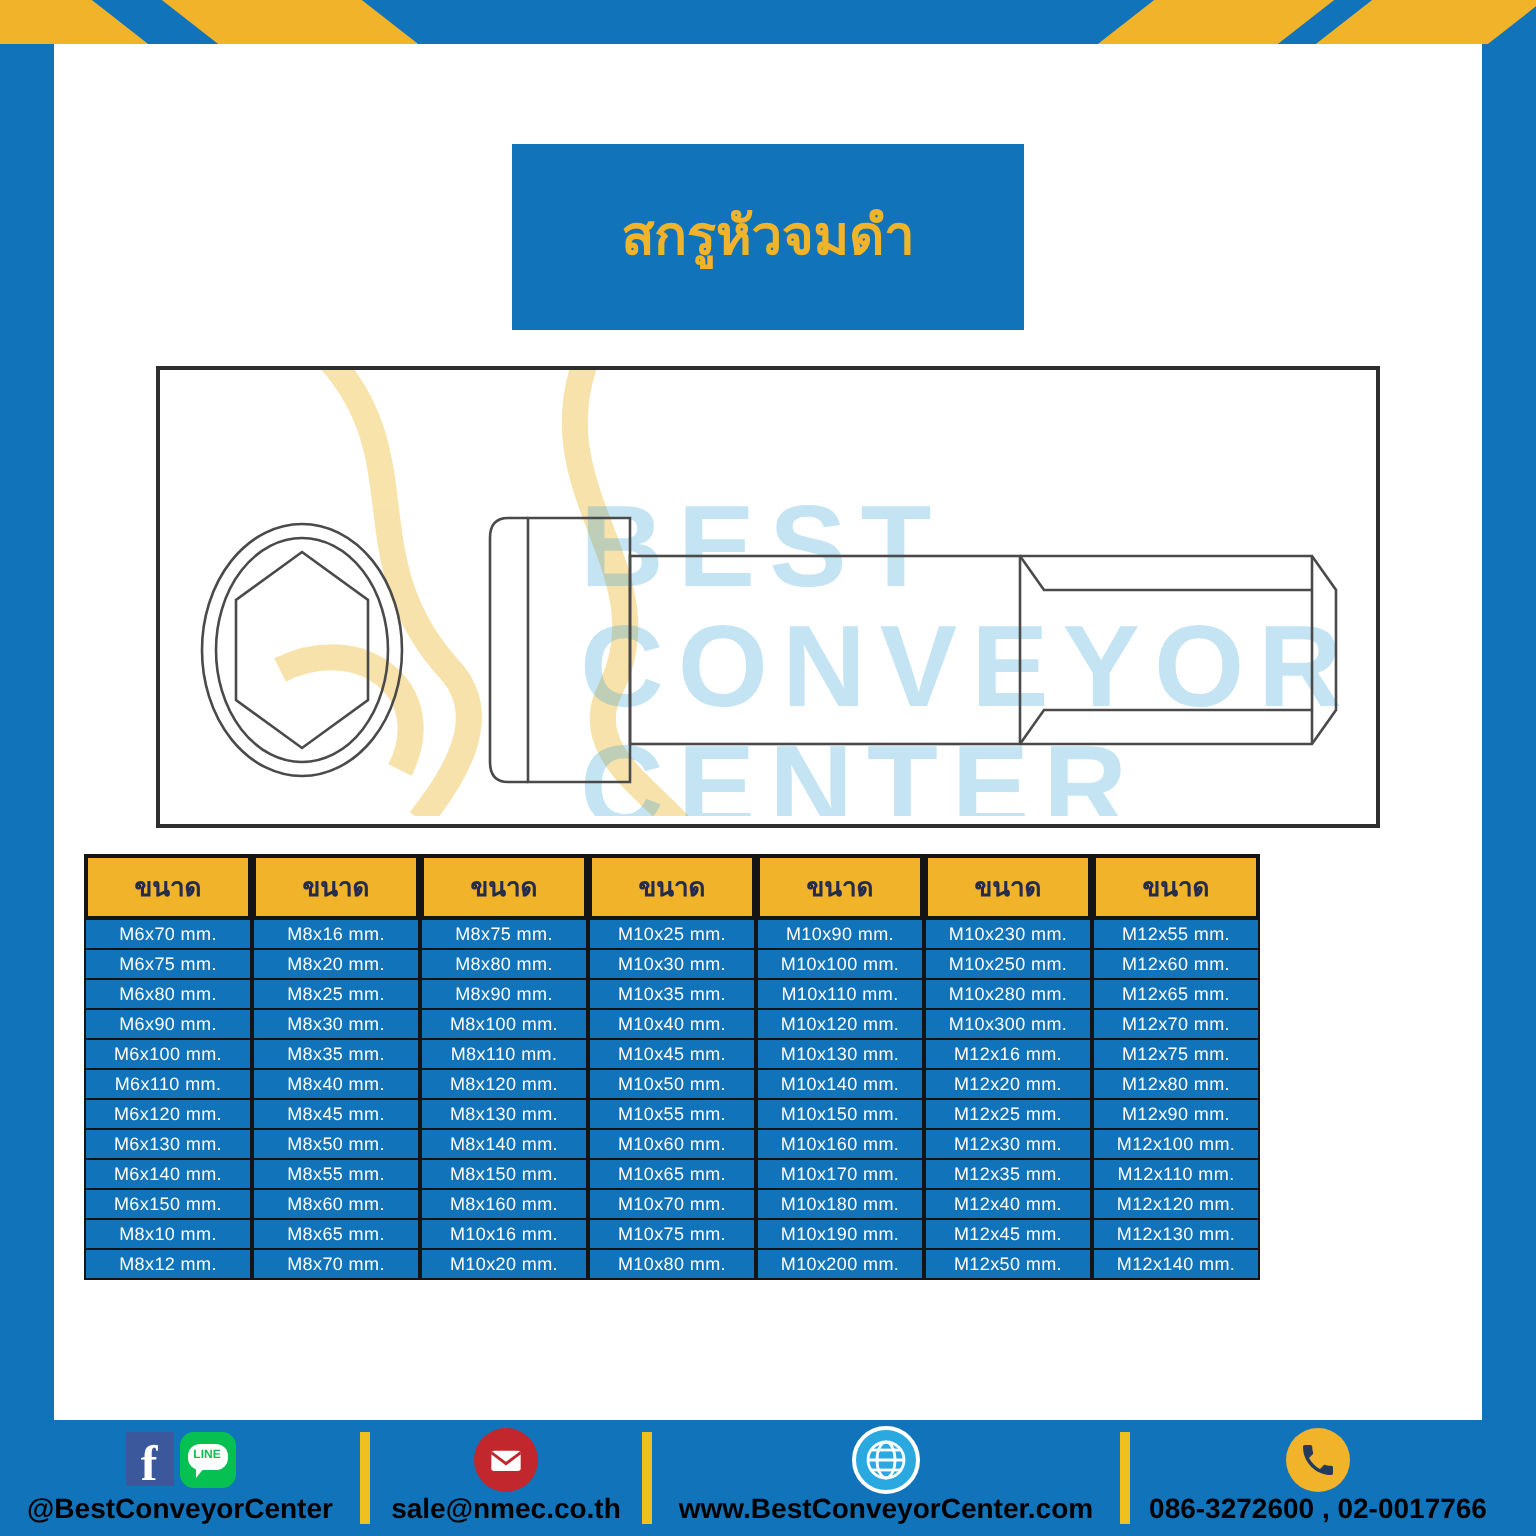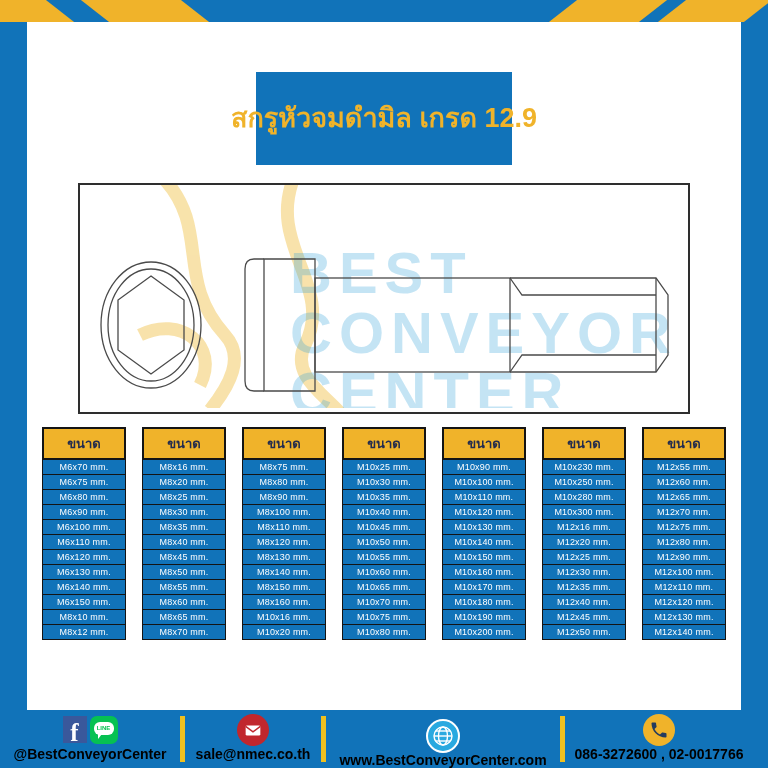--- a/index.html
+++ b/index.html
@@ -23,34 +23,34 @@
   .title-box{position:absolute;left:256px;top:72px;width:256px;height:93px;background:#1173b9;
              display:flex;flex-direction:row;justify-content:center;align-items:center;z-index:3;}
   .title-line{color:#f0b32a;font-weight:bold;font-size:27px;line-height:37px;white-space:nowrap;}
 
   
   .drawing-box{position:absolute;left:78px;top:183px;width:608px;height:227px;background:#fff;
                border:2px solid #2e2e2e;z-index:3;}
   .drawing-box svg{position:absolute;left:0;top:0;}
 
   
-  .tables{position:absolute;left:42px;top:427px;width:684px;display:flex;gap:16px;z-index:3;}
+  .tables{position:absolute;left:42px;top:427px;width:684px;display:flex;z-index:3;}
   .size-table{width:84px;}
   .size-header{height:29px;background:#f0b32a;border:2px solid #141414;
                display:flex;align-items:center;justify-content:center;
                font-weight:bold;font-size:13px;color:#232c4e;}
   .cell{height:14px;background:#1173b9;border:1px solid #141414;border-top:none;
         display:flex;align-items:center;justify-content:center;
         color:#ffffff;font-size:9px;letter-spacing:.2px;}
 
   
   .footer{position:absolute;left:0;top:710px;width:768px;height:58px;background:#1173b9;
           display:flex;align-items:stretch;z-index:6;}
   .fgroup{display:flex;flex-direction:column;align-items:center;justify-content:flex-start;padding-top:3px;}
-  .g1{width:180px;} .g2{width:136px;} .g3{width:234px;justify-content:flex-end;} .g4{width:188px;}
+  .g1{width:180px;} .g2{width:136px;} .g3{width:234px;} .g4{width:188px;}
   .fdiv{width:5px;height:46px;background:#f0c01e;align-self:center;}
   .icon-row{height:33px;display:flex;align-items:center;gap:3px;}
   .flabel{color:#000000;font-weight:bold;font-size:14px;margin-top:0;white-space:nowrap;}
 
   .fb-icon{width:24px;height:27px;background:#3a589b;color:#ffffff;font-weight:bold;
            font-size:25px;line-height:34px;text-align:center;overflow:hidden;
            font-family:"Liberation Serif", serif;}
   .line-icon{width:28px;height:28px;background:#06c152;border-radius:7px;position:relative;}
   .line-bubble{position:absolute;left:4px;top:6px;width:20px;height:13px;background:#ffffff;
                border-radius:6px;display:flex;align-items:center;justify-content:center;
@@ -75,21 +75,20 @@
     <div class="stripe-seg seg-right">
       <div class="stripe sR1"></div>
       <div class="stripe sR2"></div>
     </div>
   </div>
   <div class="frame-left"></div>
   <div class="frame-right"></div>
 
   <div class="title-box">
     <span class="title-line">สกรูหัวจมดำ</span>
-    <span class="title-line">มิล เกรด 12.9</span>
   </div>
 
   <div class="drawing-box">
     <svg width="604" height="223" viewBox="0 0 604 223">
 
       <g stroke="#f6d98f" stroke-width="13" fill="none" opacity="0.75">
         <path d="M85 -5 C 130 45, 95 95, 145 150 C 165 172, 150 200, 130 225"></path>
         <path d="M215 -10 C 185 60, 255 100, 225 160 C 210 190, 245 210, 260 228"></path>
         <path d="M60 150 C 100 130, 140 160, 120 200"></path>
       </g>

